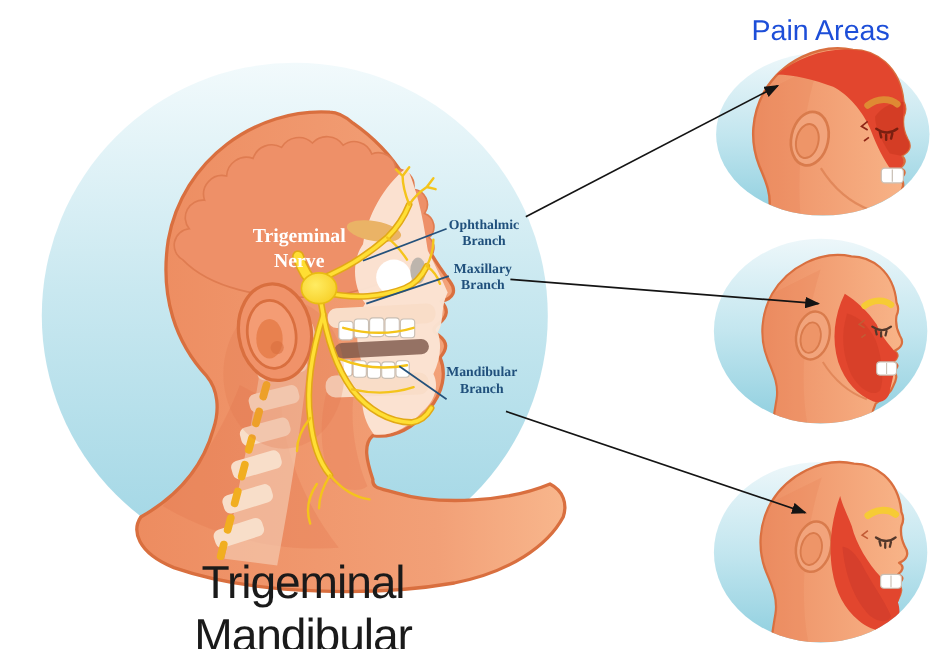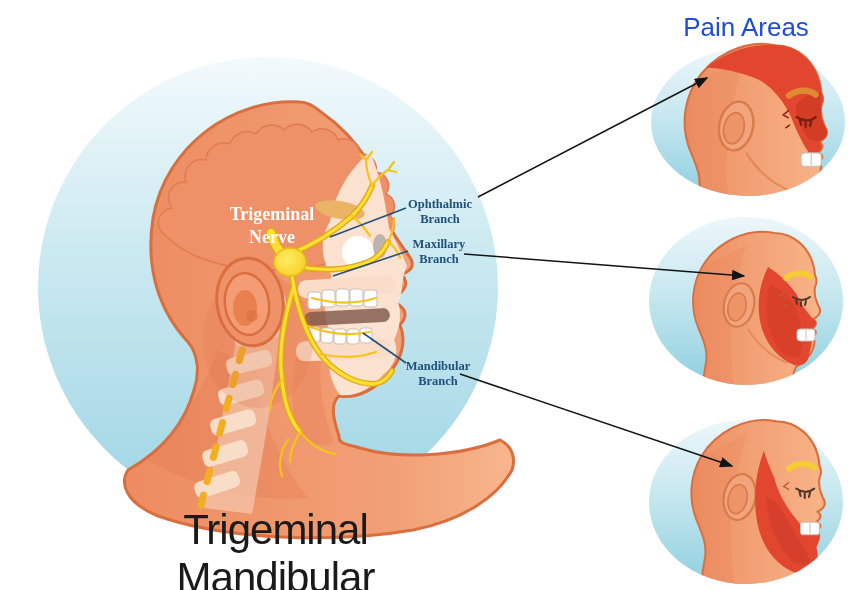--- a/index.html
+++ b/index.html
@@ -9,21 +9,21 @@
   .main-svg{left:28px;top:40px;width:490px;height:500px;}
   .panel{width:200px;height:190px;}
   .panel-1{left:648px;top:40px;}
   .panel-2{left:646px;top:205px;}
   .panel-3{left:646px;top:402px;}
   .connectors{left:0;top:0;width:850px;height:590px;pointer-events:none;}
   .blabel{position:absolute;color:#20507C;font-family:"Liberation Serif", serif;
           font-weight:bold;font-size:12.5px;line-height:1.18;text-align:center;}
   .blabel-oph{left:397px;top:197px;width:86px;}
   .blabel-max{left:397px;top:237px;width:84px;}
-  .blabel-man{left:393px;top:359px;width:90px;}
+  .blabel-man{left:393px;top:331px;width:90px;}
   .pain-title{position:absolute;left:646px;top:12px;width:200px;text-align:center;
               color:#1d4ed8;font-size:26px;letter-spacing:0px;}
   .main-title{position:absolute;left:88px;top:506px;width:375px;text-align:center;
               color:#1A1A1A;font-size:42px;letter-spacing:-1px;}
   .nerve-label{font-family:"Liberation Serif", serif;font-weight:bold;font-size:18px;
                fill:#ffffff;text-anchor:middle;}
   .nerveOutline{stroke:#E2A916;stroke-width:6;fill:none;stroke-linecap:round;stroke-linejoin:round;}
   .nerveCore{stroke:#FFDF34;stroke-width:3.2;fill:none;stroke-linecap:round;stroke-linejoin:round;}
   .nerveTwig{stroke:#F4C41C;stroke-width:2.2;fill:none;stroke-linecap:round;stroke-linejoin:round;}
   .leader{stroke:#24517B;stroke-width:1.6;fill:none;}

